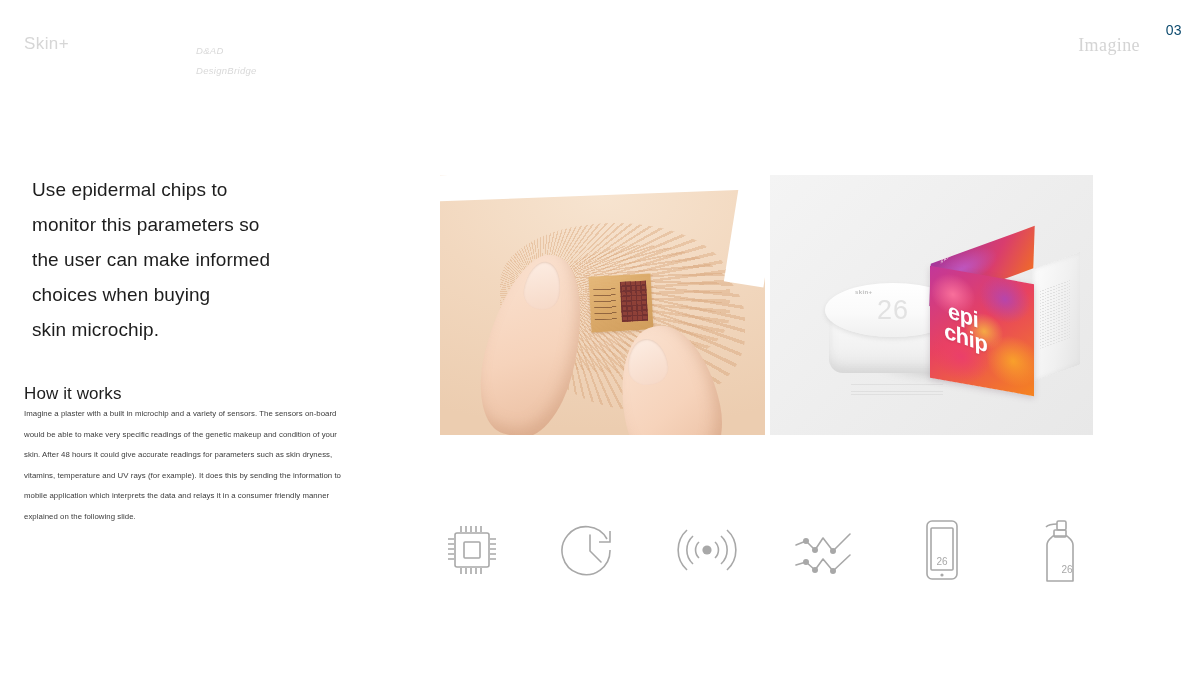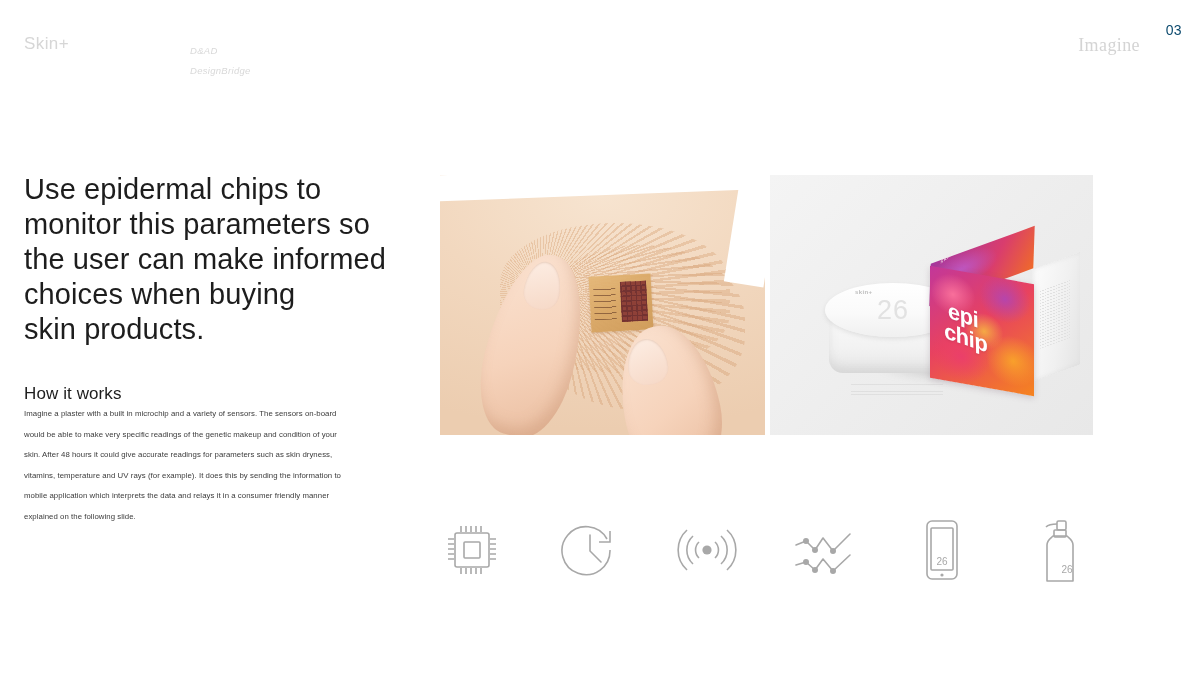--- a/index.html
+++ b/index.html
@@ -11,40 +11,40 @@
   }
   .slide { position:relative; width:1000px; height:675px; background:#fff; }
 
   
   .header { position:absolute; top:0; left:0; width:1200px; height:90px; }
   .brand {
     position:absolute; left:24px; top:34px;
     font-size:17px; font-weight:300; color:#d6d6d6;
     letter-spacing:0.4px;
   }
-  .credits { position:absolute; left:190px; top:41px;font-style:italic; }
+  .credits { position:absolute; left:196px; top:41px;font-style:italic; }
   .credits div {
     font-size:9.5px; color:#d9d9d9; letter-spacing:0.3px;
     line-height:20px; font-weight:400;
   }
   .section-label {
     position:absolute; right:60px; top:35px;
     font-family:"Liberation Serif", serif;
     font-size:18px; color:#d4d4d4; letter-spacing:0.4px;
   }
   .section-num {
     position:absolute; right:18px; top:22px;
     font-size:14px; color:#0c4a6e; letter-spacing:0.4px;
   }
 
   
   .left-col { position:absolute; left:24px; top:172px; width:340px; }
   .headline {
-    font-size:29px; line-height:35px; font-weight:300;
-    color:#1d1d1d; letter-spacing:0.1px;
+    font-size:19px; line-height:35px; font-weight:300;
+    color:#1d1d1d; letter-spacing:0.1px;margin-left:8px;
   }
   .headline span { display:block; white-space:nowrap; }
   .subhead {
     margin-top:37px;
     font-size:17px; font-weight:400; color:#1d1d1d; letter-spacing:0.1px;
   }
   .body-copy {
     width:322px;
     font-size:7.8px; line-height:20.6px; color:#3b3b3b;
     letter-spacing:0.05px;
@@ -237,21 +237,21 @@
     <div class="section-label">Imagine</div>
     <div class="section-num">03</div>
   </div>
 
   <div class="left-col">
     <div class="headline">
       <span>Use epidermal chips to</span>
       <span>monitor this parameters so</span>
       <span>the user can make informed</span>
       <span>choices when buying</span>
-      <span>skin products.</span>
+      <span>skin microchip.</span>
     </div>
     <div class="subhead">How it works</div>
     <div class="body-copy">Imagine a plaster with a built in microchip and a variety of sensors. The sensors on-board would be able to make very specific readings of the genetic makeup and condition of your skin. After 48 hours it could give accurate readings for parameters such as skin dryness, vitamins, temperature and UV rays (for example). It does this by sending the information to mobile application which interprets the data and relays it in a consumer friendly manner explained on the following slide.</div>
   </div>
 
   <div class="photo-row">
 
     <div class="photo photo-skin">
       <div class="skin-bg"></div>
       <div class="pinch-fan"></div>

